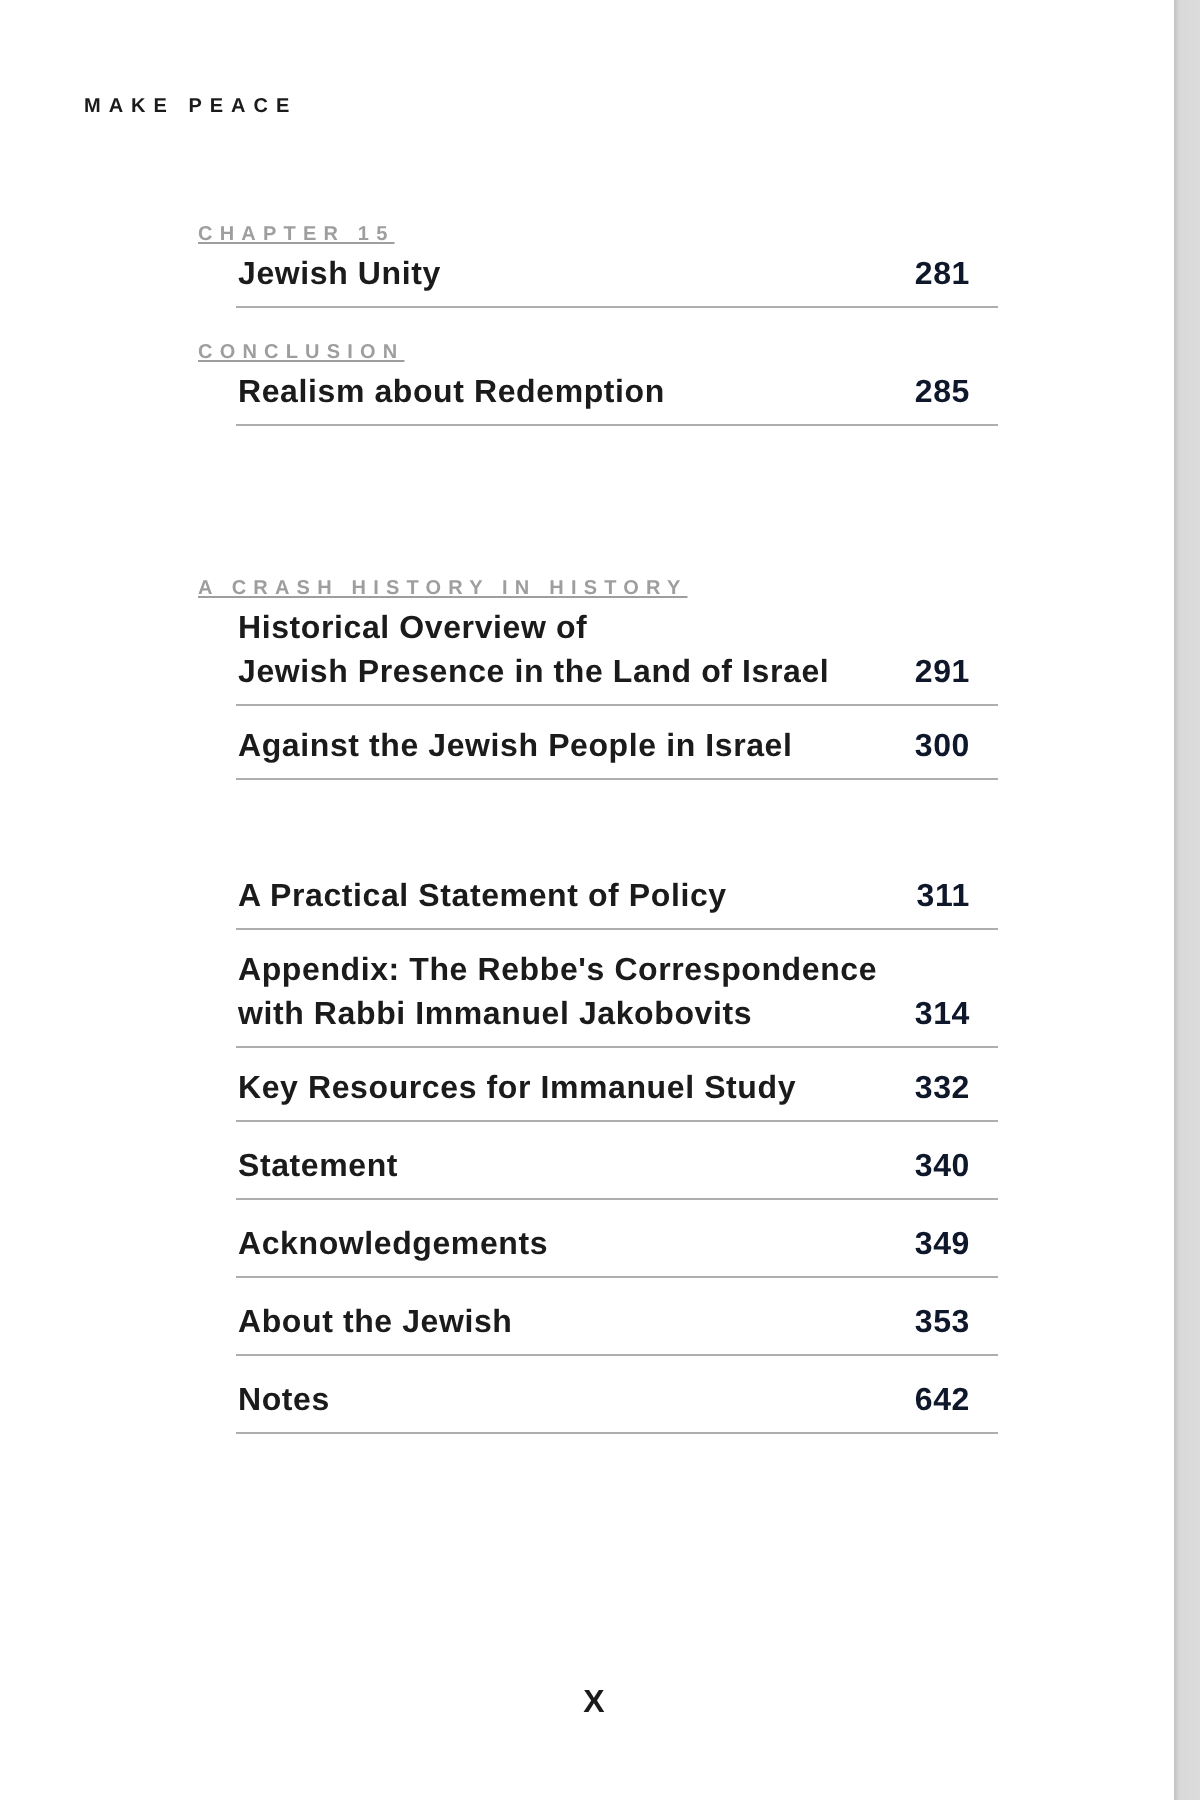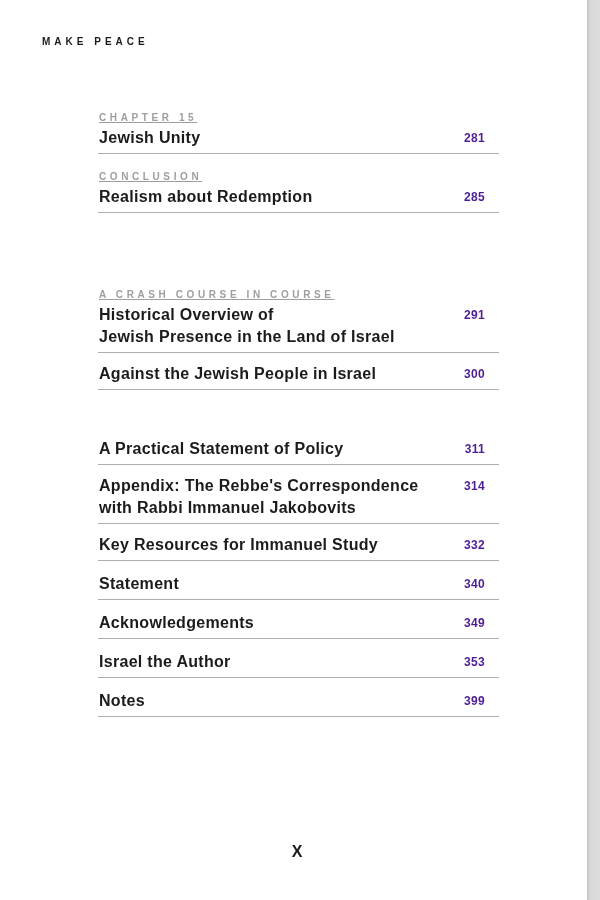--- a/index.html
+++ b/index.html
@@ -12,55 +12,56 @@
     color: #1b1b1b;
   }
   .page { position: relative; width: 600px; height: 900px; background: #ffffff; }
 
   .page-edge {
     position: absolute; top: 0; right: 0; bottom: 0; width: 13px;
     background: linear-gradient(to right, #c3c3c3 0px, #d9d9d9 3px, #dcdcdc 100%);
   }
 
   .running-header {
-    position: absolute; left: 42px; top: 36px;
+    position: absolute; left: 42px; top: 48px;
     font-size: 10px; font-weight: 700; letter-spacing: 4px;
     color: #1b1b1b;
   }
 
   .toc { position: absolute; left: 98px; top: 112px; width: 401px; }
 
   .toc-label {
     font-size: 10px; line-height: 12px; font-weight: 700;
     letter-spacing: 3.6px; color: #9e9e9e;
     margin: 0 0 3px 1px; white-space: nowrap; text-decoration: underline;
   }
 
   .entry { }
   .gap-10 { margin-top: 10px; }
   .gap-12 { margin-top: 12px; }
   .gap-17 { margin-top: 17px; }
   .gap-48 { margin-top: 48px; }
   .gap-76 { margin-top: 76px; }
 
   .row {
-    display: flex; align-items: flex-start;
+    display: flex; align-items: flex-end;
     border-bottom: 1px solid #aeaeae;
     padding-bottom: 4px;
+    margin-left: 20px;
   }
   .title {
     flex: 1;
     font-size: 16px; line-height: 22px; font-weight: 700;
     letter-spacing: 0.3px; color: #1b1b1b;
     padding-left: 1px;
   }
   .ln { display: block; }
   .num {
-    font-size: 12px; line-height: 22px; font-weight: 700;
-    letter-spacing: 0.3px; color: #4c1d95;
+    font-size: 16px; line-height: 22px; font-weight: 700;
+    letter-spacing: 0.3px; color: #0f172a;
     margin-right: 14px; white-space: nowrap;
   }
 
   .folio {
     position: absolute; left: 0; top: 843px; width: 594px;
     text-align: center;
     font-size: 16px; font-weight: 700; color: #1b1b1b;
   }
 </style>
 </head>
@@ -86,21 +87,21 @@
       <div class="toc-label">CONCLUSION</div>
       <div class="row">
         <div class="title">
           <span class="ln">Realism about Redemption</span>
         </div>
         <div class="num">285</div>
       </div>
     </div>
 
     <div class="entry gap-76">
-      <div class="toc-label">A CRASH COURSE IN COURSE</div>
+      <div class="toc-label">A CRASH HISTORY IN HISTORY</div>
       <div class="row">
         <div class="title">
           <span class="ln">Historical Overview of</span>
           <span class="ln">Jewish Presence in the Land of Israel</span>
         </div>
         <div class="num">291</div>
       </div>
     </div>
 
     <div class="entry gap-10">
@@ -155,32 +156,32 @@
         <div class="title">
           <span class="ln">Acknowledgements</span>
         </div>
         <div class="num">349</div>
       </div>
     </div>
 
     <div class="entry gap-12">
       <div class="row">
         <div class="title">
-          <span class="ln">Israel the Author</span>
+          <span class="ln">About the Jewish</span>
         </div>
         <div class="num">353</div>
       </div>
     </div>
 
     <div class="entry gap-12">
       <div class="row">
         <div class="title">
           <span class="ln">Notes</span>
         </div>
-        <div class="num">399</div>
+        <div class="num">642</div>
       </div>
     </div>
 
   </div>
 
   <div class="folio">X</div>
 
   <div class="page-edge"></div>
 
 </div>

